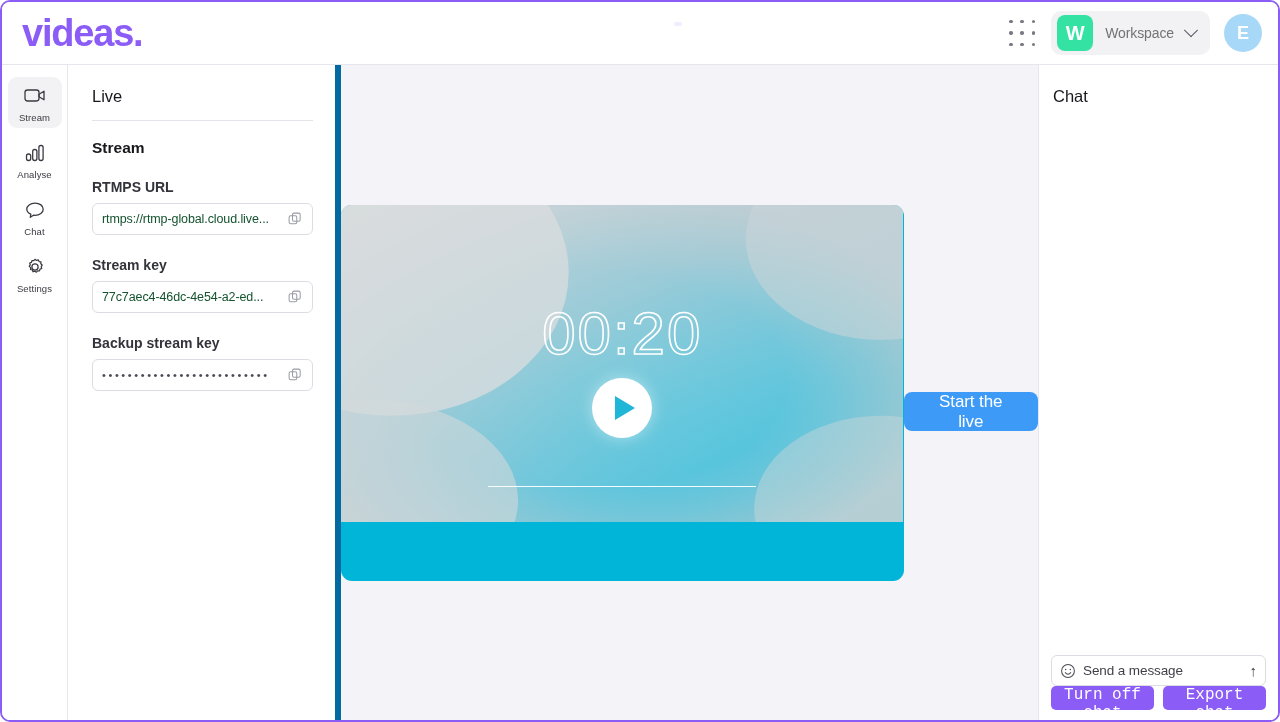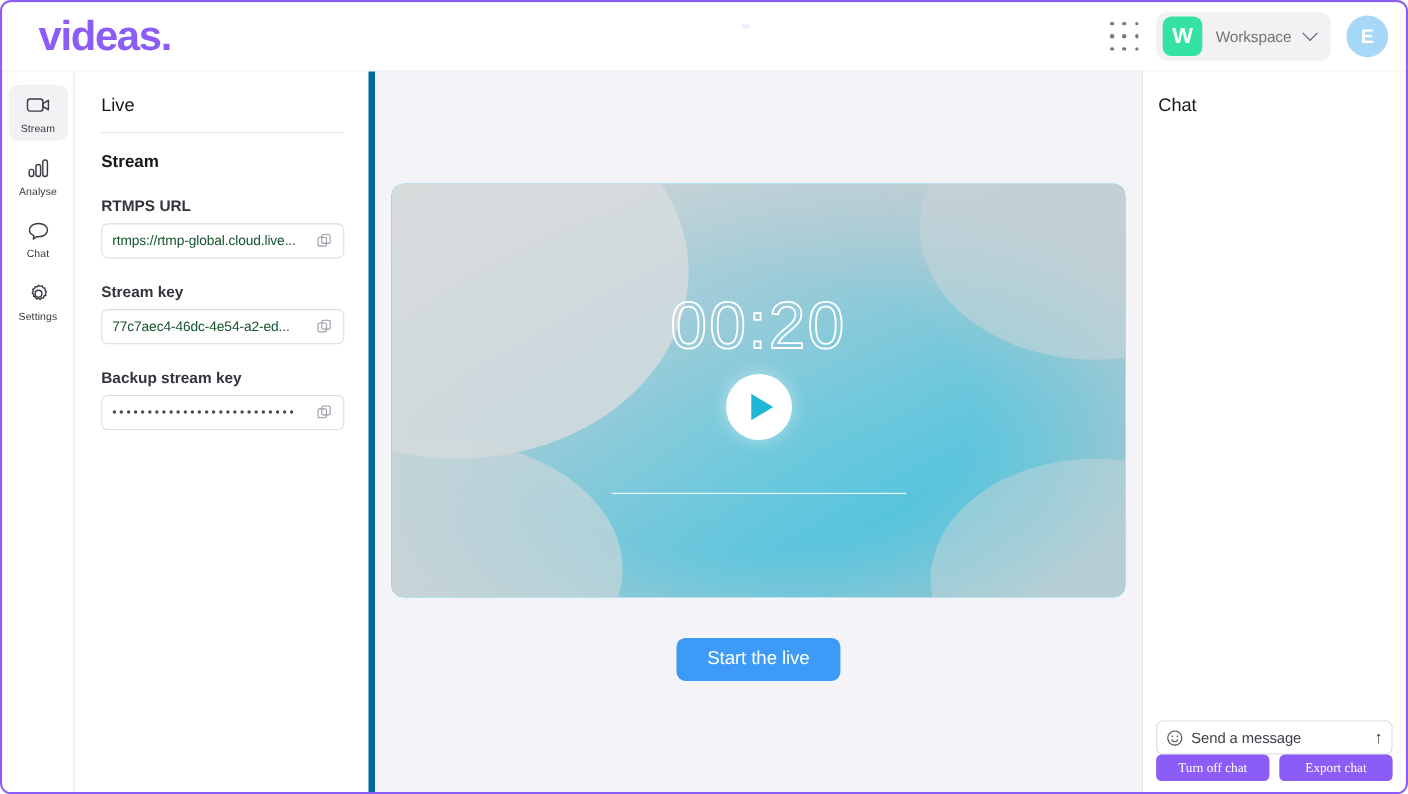--- a/index.html
+++ b/index.html
@@ -25,21 +25,21 @@
     flex-direction: column;
   }
 
   
   #topbar {
     height: 62px;
     min-height: 62px;
     background: #ffffff;
     display: flex;
     align-items: center;
-    padding: 0 16px 0 33px;
+    padding: 0 16px 0 20px;
     position: relative;
     z-index: 5;
   }
 
   #logo {
     font-size: 38px;
     font-weight: 700;
     color: #8B5CF6;
     letter-spacing: -1.2px;
     line-height: 1;
@@ -216,21 +216,21 @@
     flex: 0 0 22px;
     cursor: pointer;
     display: flex; align-items: center; justify-content: center;
   }
 
   
   #stage {
     flex: 1;
     background: #F3F3F8;
     display: flex;
-    flex-direction: column;
+    flex-direction: row;
     align-items: center;
     justify-content: center;
     position: relative;
     min-width: 0;
   }
   #video-card {
     width: 667px;
     height: 376px;
     border-radius: 11px;
     overflow: hidden;
@@ -333,22 +333,22 @@
     line-height: 1;
   }
   #chat-actions { display: flex; gap: 9px; }
   .chat-btn {
     flex: 1;
     height: 24px;
     background: #8B5CF6;
     color: #ffffff;
     border: none;
     border-radius: 5px;
-    font-size: 12px;
-    font-family: Liberation Serif, serif;
+    font-size: 16px;
+    font-family: Liberation Mono, monospace;
     cursor: pointer;
   }
 </style>
 </head>
 <body>
 
 <div id="app">
 
   <div id="topbar">
     <div id="logo">videas.</div>

